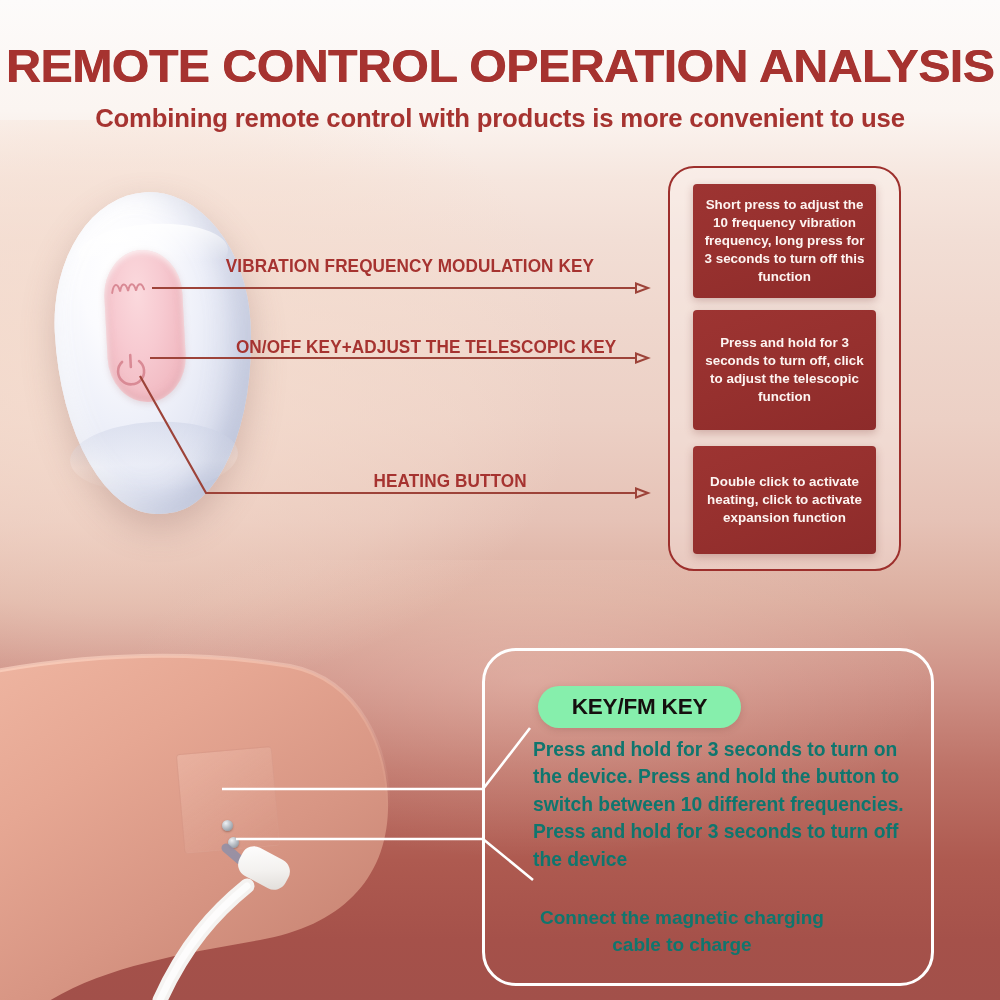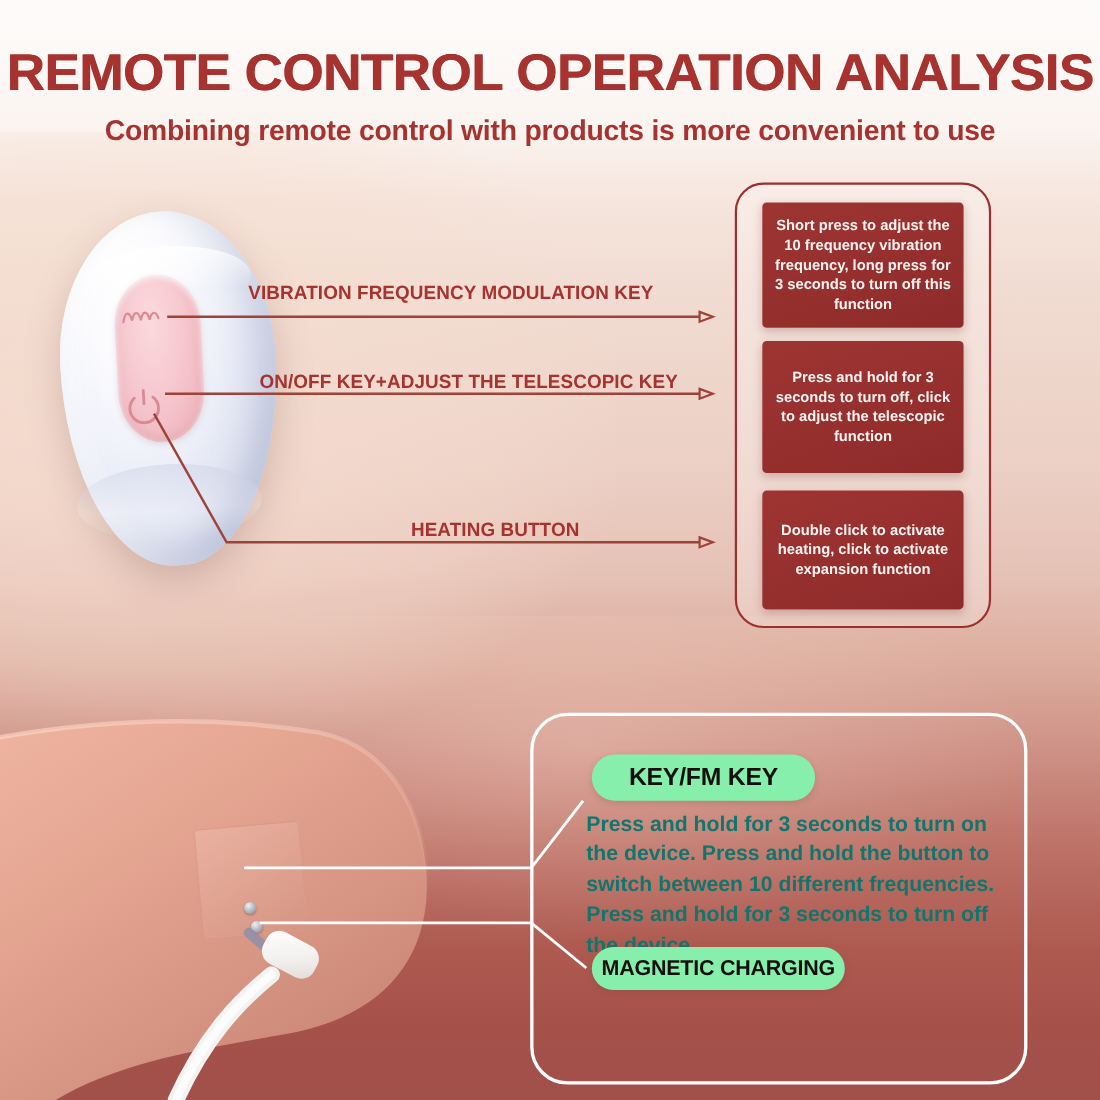--- a/index.html
+++ b/index.html
@@ -319,15 +319,15 @@
     <g stroke="#ffffff" stroke-width="2.6" fill="none">
       <path d="M236 839 L483 839 L533 880"></path>
     </g>
   </svg>
 
   <div class="white-panel"></div>
 
   <div class="pill pill-key">KEY/FM KEY</div>
   <div class="body-text txt-key">Press and hold for 3 seconds to turn on the device. Press and hold the button to switch between 10 different frequencies. Press and hold for 3 seconds to turn off the device</div>
 
-  <div class="pill pill-charge">MAGNETIC CHARGING</div>
+  <div class="body-text txt-charge">Connect the magnetic charging cable to charge</div>
 
 </div>
 
 </body></html>

